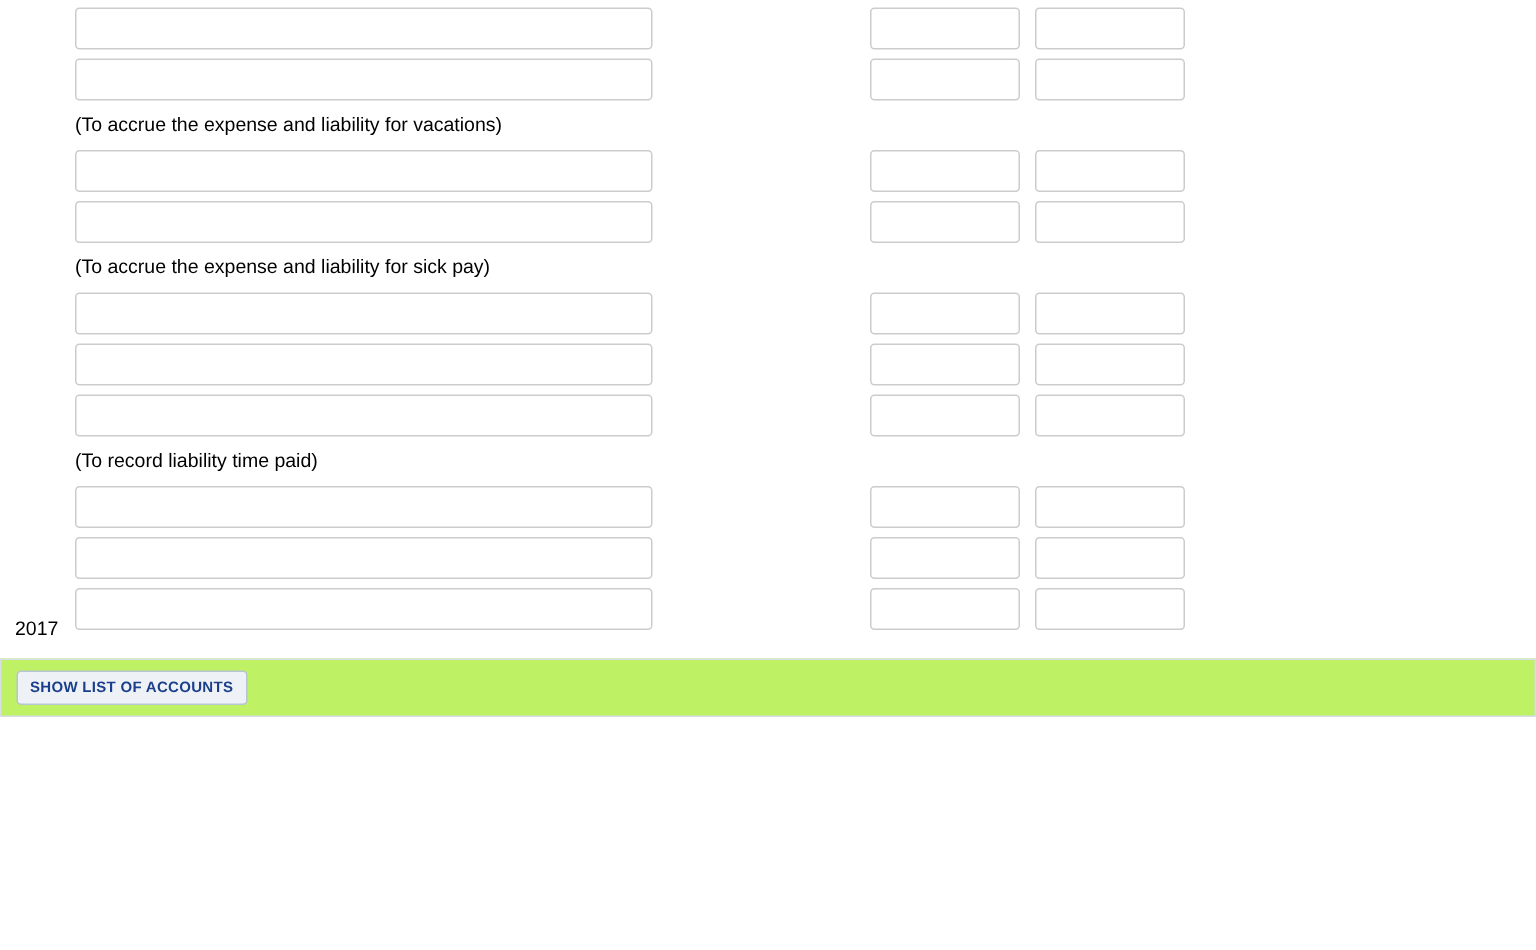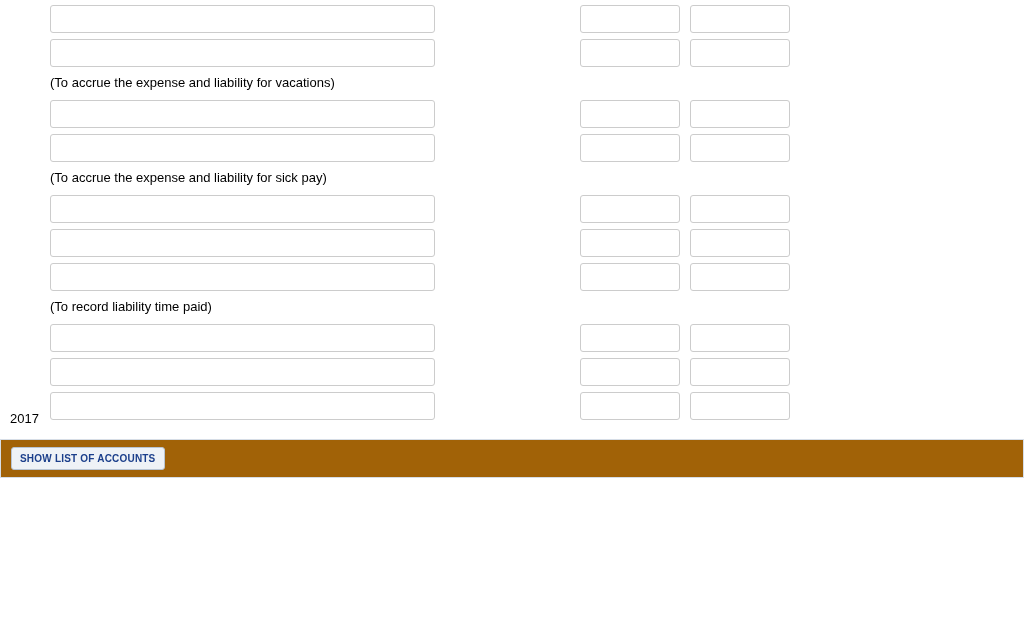--- a/index.html
+++ b/index.html
@@ -62,21 +62,21 @@
     }
     .description-row {
       font-size: 13px;
       font-family: Verdana, Arial, sans-serif;
       padding: 2px 0 10px 0;
     }
     .button-section {
       margin-top: 8px;
     }
     .button-bar {
-      background: #a16207;
+      background: #bef264;
       border: 1px solid #d6dde6;
       padding: 7px 10px;
       margin-bottom: 4px;
     }
     .action-button {
       background: #eef2f6;
       border: 1px solid #b8c4d2;
       border-radius: 3px;
       color: #1b3f8b;
       font-weight: bold;

